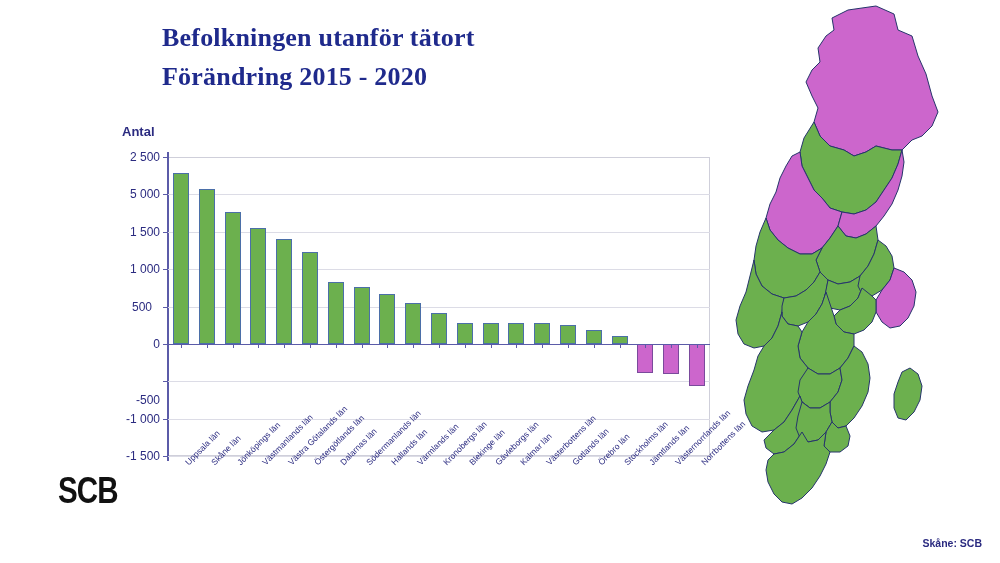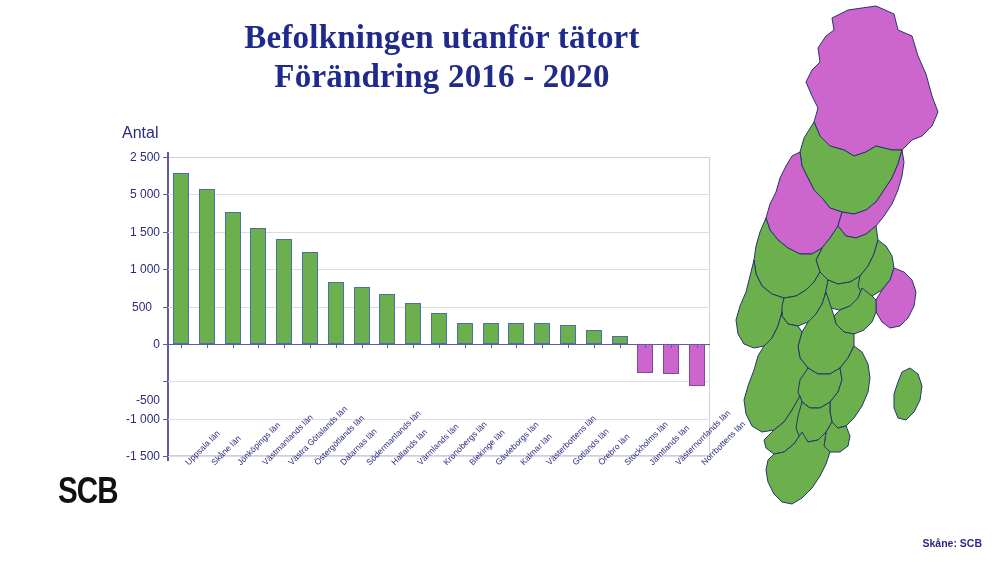--- a/index.html
+++ b/index.html
@@ -7,31 +7,30 @@
     width:1000px;height:563px;background:#ffffff;overflow:hidden;
     font-family:"Liberation Sans", sans-serif;
     position:relative;
   }
   #slide{position:absolute;inset:0;background:#fff;}
 
   
   #title-block{
     position:absolute;left:162px;top:18px;width:560px;
     font-family:"Liberation Serif", serif;
-    color:#1F2a8c;font-weight:bold;font-size:33px;line-height:39px;
+    color:#1F2a8c;font-weight:bold;font-size:26px;line-height:39px;
     letter-spacing:.2px;
-    text-align:center;
   }
   #title-block .tline{display:block;white-space:nowrap;}
 
   
   #chart{position:absolute;left:0;top:0;width:740px;height:563px;}
   #axis-title{
     position:absolute;left:122px;top:124px;
-    font-size:16px;color:#2b2b80;font-weight:normal;
+    font-size:13px;color:#2b2b80;font-weight:bold;
   }
   #plot-frame{
     position:absolute;left:168px;top:157px;width:542px;height:299px;
     border:1px solid #cfcfda;border-left:none;box-sizing:border-box;
     background:#fff;
   }
   .gridline{position:absolute;left:0;width:542px;height:1px;background:#dcdce6;}
   .ytick-label{
     position:absolute;right:0;transform:translateY(-50%);
     font-size:12px;color:#2b2b80;text-align:right;white-space:nowrap;
@@ -68,21 +67,21 @@
     font-size:10.5px;color:#2b2b80;font-weight:bold;
   }
 </style>
 </head>
 <body>
 
 <div id="slide">
 
   <div id="title-block">
     <span class="tline">Befolkningen utanför tätort</span>
-    <span class="tline">Förändring 2016 - 2020</span>
+    <span class="tline">Förändring 2015 - 2020</span>
   </div>
 
   <div id="chart">
     <div id="axis-title">Antal</div>
     <div id="plot-frame"></div>
     <div id="yaxis-line"></div>
     <div id="grid-layer">
         <div class="gridline" style="left: 168px; top: 194.375px;"></div>
         <div class="gridline" style="left: 168px; top: 231.75px;"></div>
         <div class="gridline" style="left: 168px; top: 269.125px;"></div>

